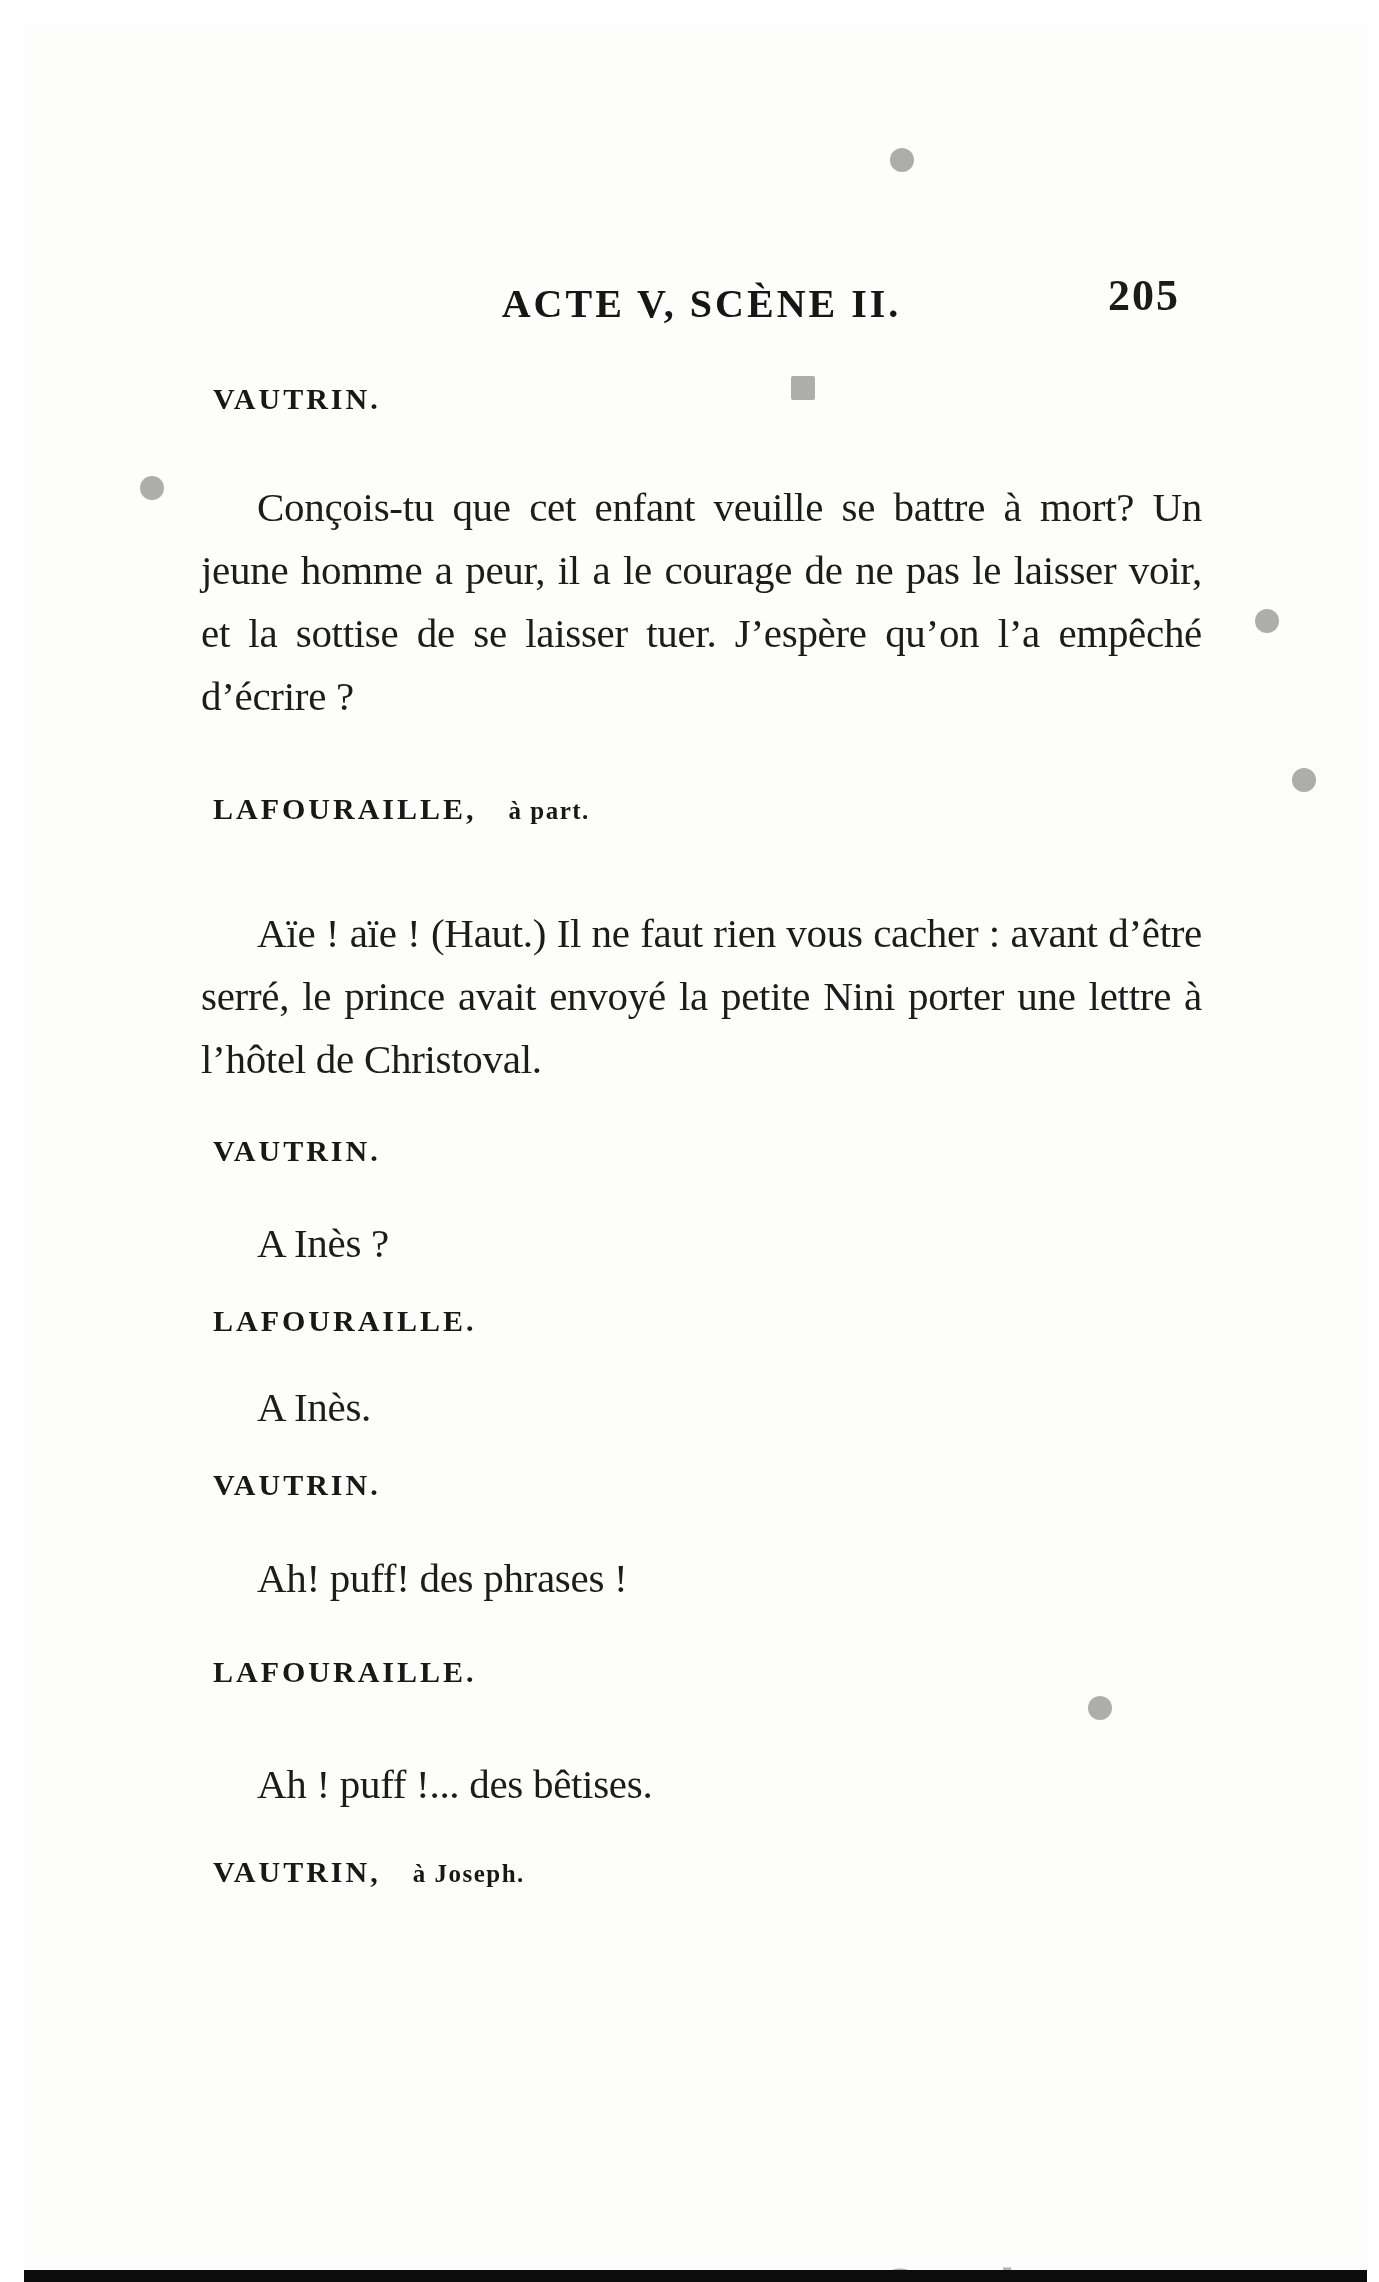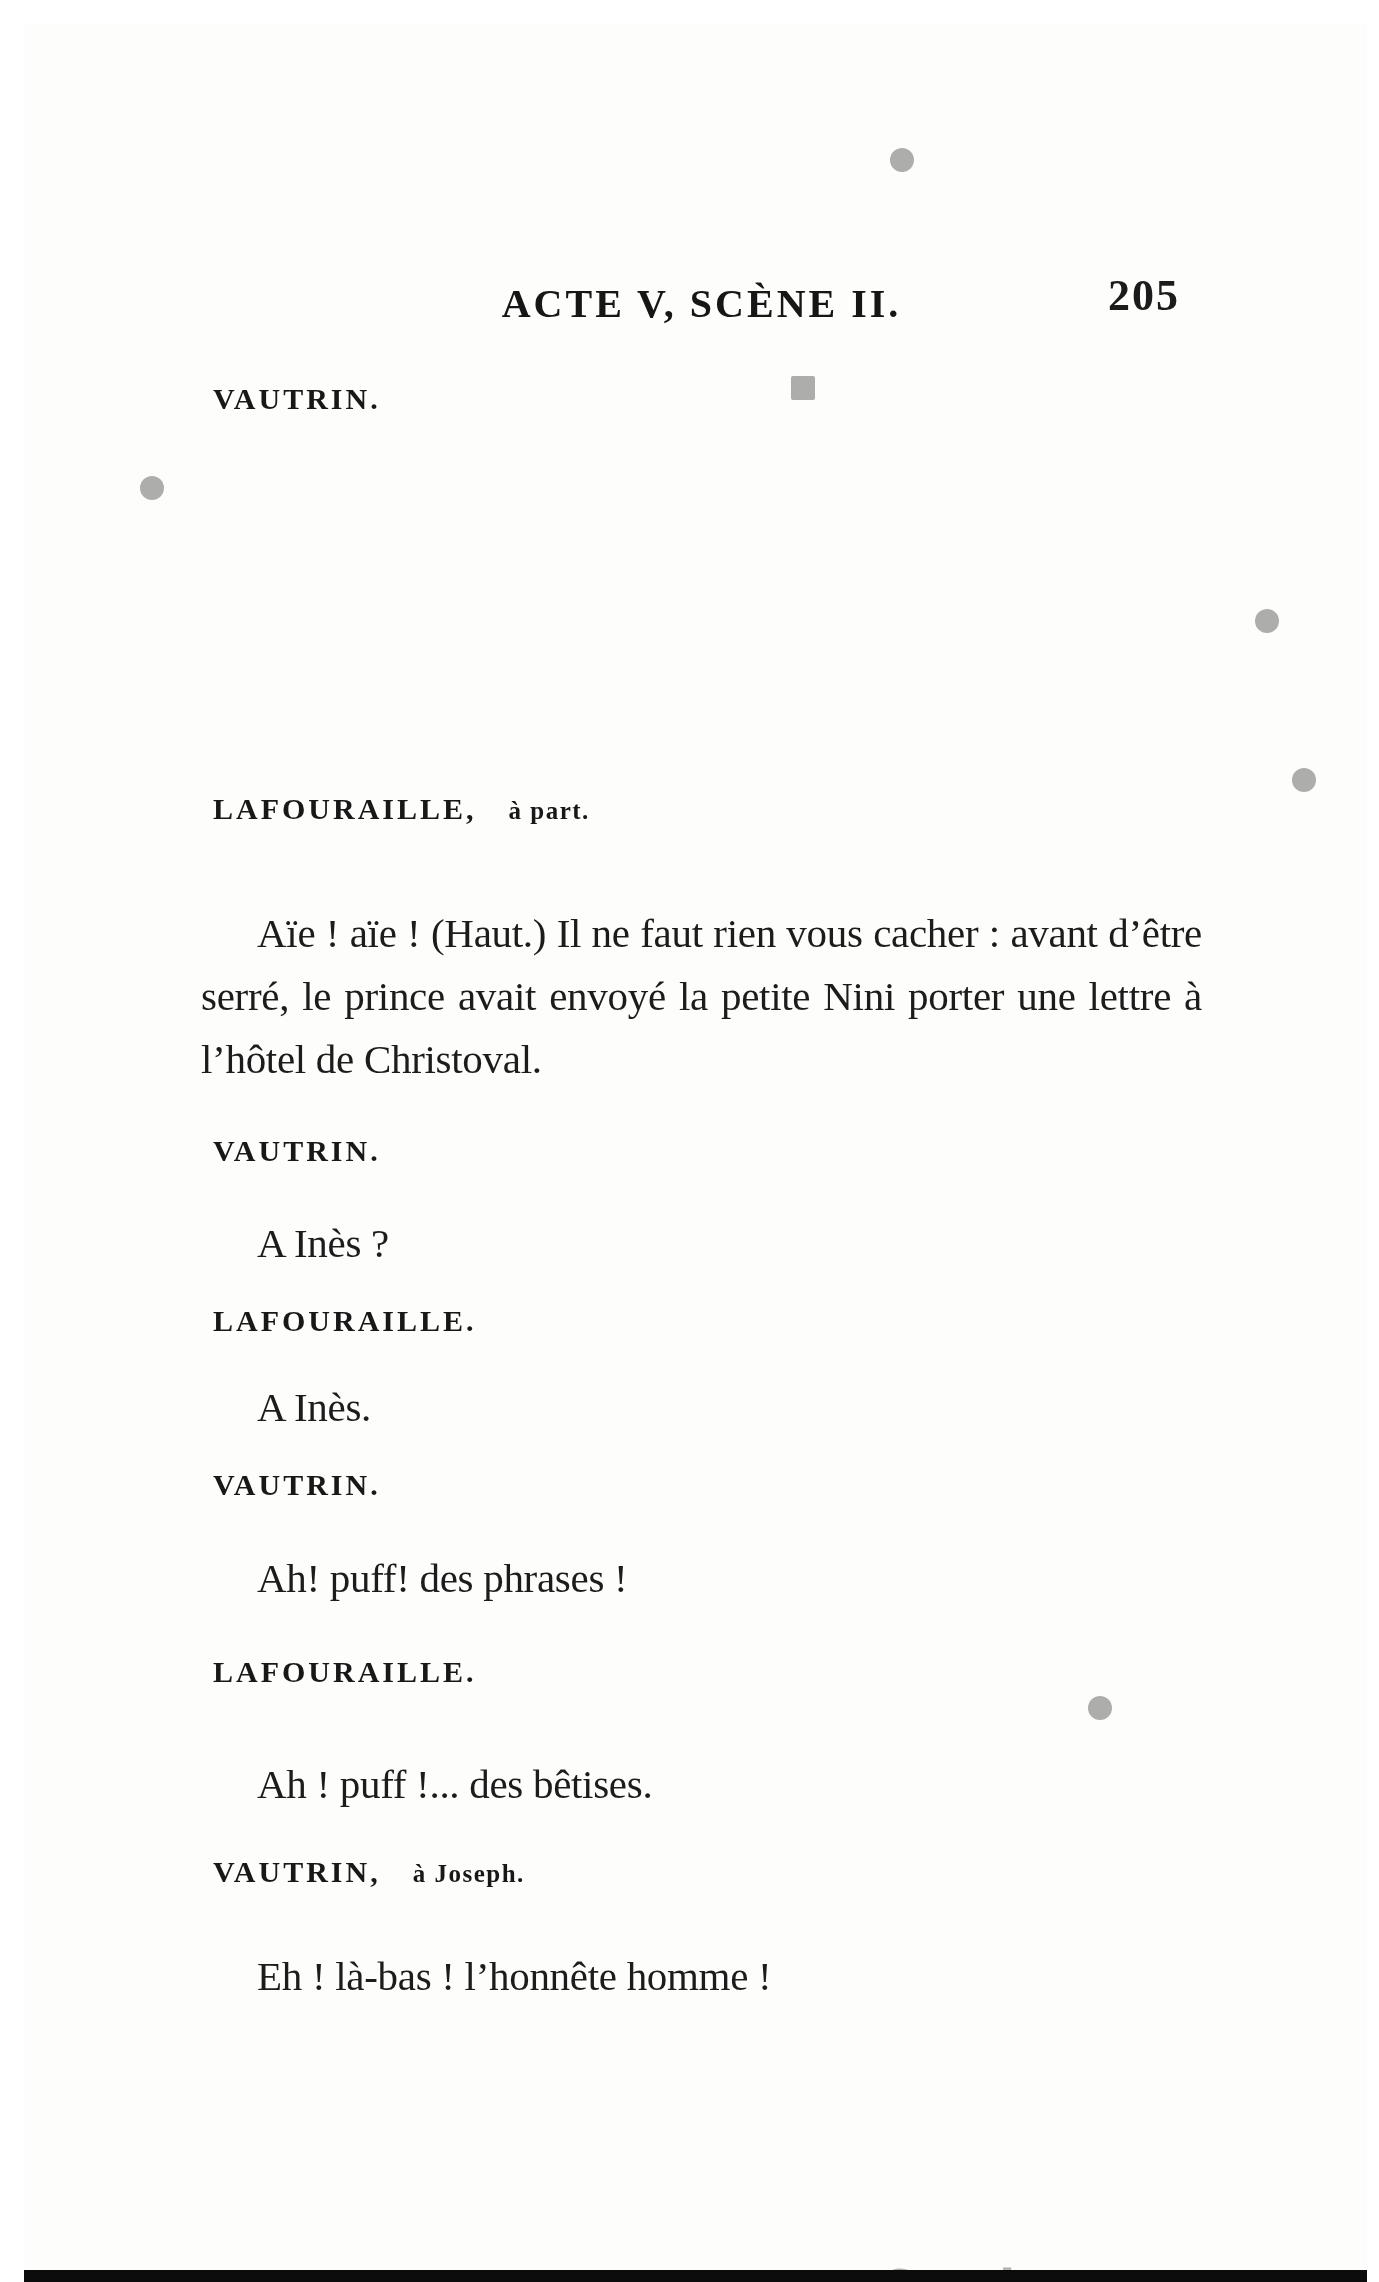--- a/index.html
+++ b/index.html
@@ -100,20 +100,21 @@
 
   <div class="header">
     <div class="title">ACTE V, SCÈNE II.</div>
     <div class="pagenum">205</div>
   </div>
 
   <div class="block speaker" style="top:346px">
     <span>VAUTRIN.</span>
   </div>
 
+  <div class="block para" style="top:440px">Conçois-tu que cet enfant veuille se battre à mort? Un jeune homme a peur, il a le courage de ne pas le laisser voir, et la sottise de se laisser tuer. J’espère qu’on l’a empêché d’écrire ?</div>
 
   <div class="block speaker" style="top:756px">
     <span>LAFOURAILLE,</span><span class="annot">à part.</span>
   </div>
 
   <div class="block para" style="top:866px">Aïe ! aïe ! (Haut.) Il ne faut rien vous cacher : avant d’être serré, le prince avait envoyé la petite Nini porter une lettre à l’hôtel de Christoval.</div>
 
   <div class="block speaker" style="top:1098px">
     <span>VAUTRIN.</span>
   </div>
@@ -135,21 +136,20 @@
   <div class="block speaker" style="top:1619px">
     <span>LAFOURAILLE.</span>
   </div>
 
   <div class="block para" style="top:1717px">Ah ! puff !... des bêtises.</div>
 
   <div class="block speaker" style="top:1819px">
     <span>VAUTRIN,</span><span class="annot">à Joseph.</span>
   </div>
 
-  <div class="block para" style="top:1909px">Eh ! là-bas ! l’honnête homme !</div>
 
   <span class="speck" style="left:866px; top:124px; width:5px; height:5px;"></span>
   <span class="speck" style="left:767px; top:352px; width:4px; height:8px; border-radius:2px;"></span>
   <span class="speck" style="left:116px; top:452px; width:4px; height:4px;"></span>
   <span class="speck" style="left:1268px; top:744px; width:5px; height:5px;"></span>
   <span class="speck" style="left:1231px; top:585px; width:4px; height:4px;"></span>
   <span class="speck" style="left:1370px; top:1595px; width:7px; height:14px; border-radius:2px; opacity:.8;"></span>
   <span class="speck" style="left:1064px; top:1672px; width:4px; height:4px;"></span>
 
   <div class="footer">

